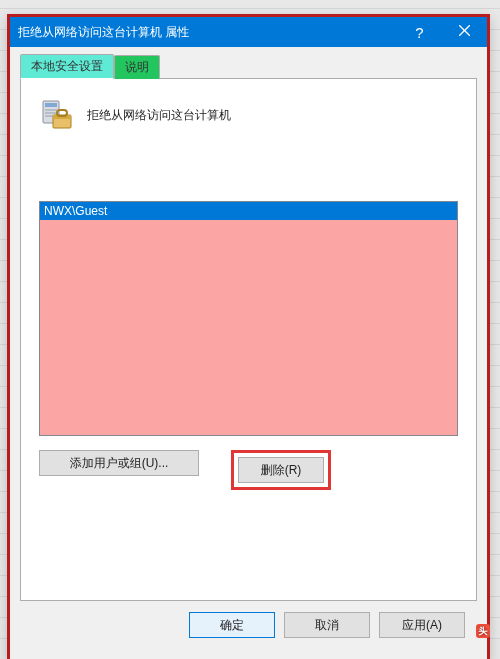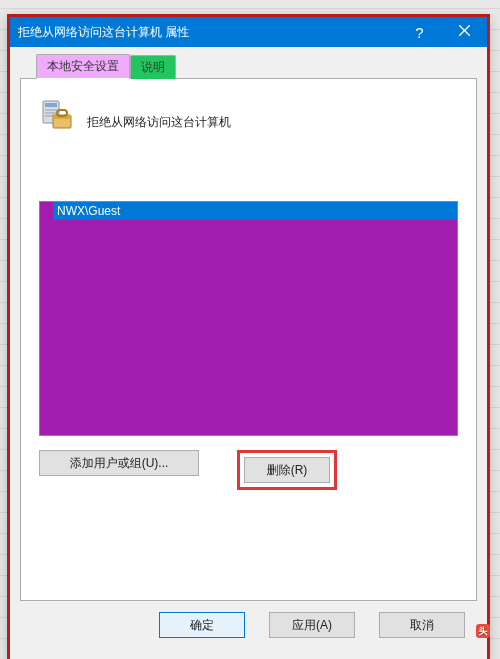--- a/index.html
+++ b/index.html
@@ -79,67 +79,64 @@
       border-bottom: none;
       background: #22c55e;
       padding: 3px 10px 3px 10px;
       border-radius: 2px 2px 0 0;
       margin-right: 0;
       color: #333;
       position: relative;
       top: 1px;
     }
     .tab.active {
-      background: #f0abfc;
+      background: #5eead4;
       border-bottom: 1px solid #fff;
       z-index: 3;
-      margin-left: 16px;
     }
     .tab-panel {
       flex: 1;
       border: 1px solid #acacac;
       background: #ffffff;
       padding: 18px 18px 14px 18px;
       display: flex;
       flex-direction: column;
     }
     .policy-header {
       display: flex;
-      align-items: flex-end;
+      align-items: center;
       gap: 14px;
       margin-bottom: 70px;
     }
     .policy-icon {
       width: 34px;
       height: 34px;
       flex: 0 0 34px;
     }
     .policy-title {
       color: #222;
       font-size: 12px;
       padding-top: 2px;
     }
     .listbox {
       border: 1px solid #828790;
       height: 235px;
-      background: #a21caf;
+      background: #fca5a5;
       overflow: hidden;
-      padding-left: 13px;
     }
     .list-item {
       padding: 1px 4px;
       color: #fff;
       background: #0078d7;
       font-size: 12px;
       line-height: 16px;
     }
     .row-buttons {
       margin-top: 14px;
       display: flex;
-      gap: 6px;
     }
     .btn {
       border: 1px solid #adadad;
       background: #e1e1e1;
       min-width: 86px;
       padding: 4px 10px;
       text-align: center;
       color: #222;
       font-size: 12px;
       height: 26px;
@@ -154,21 +151,21 @@
       display: inline-block;
       margin-left: 32px;
     }
     .panel-spacer { flex: 1; }
     .footer {
       height: 48px;
       background: #f0f0f0;
       display: flex;
       align-items: center;
       justify-content: flex-end;
-      gap: 24px;
+      gap: 9px;
       padding: 0 12px;
       border-top: 0;
     }
     .btn-ftr { width: 86px; }
     .btn-ok {
       border: 1px solid #0078d7;
       background: #e5f1fb;
     }
     .watermark {
       position: absolute;
@@ -244,21 +241,21 @@
         <span class="remove-highlight">
           <button class="btn btn-remove">删除(R)</button>
         </span>
       </div>
 
       <div class="panel-spacer"></div>
     </div>
 
     <div class="footer">
       <button class="btn btn-ftr btn-ok">确定</button>
+      <button class="btn btn-ftr">取消</button>
       <button class="btn btn-ftr">应用(A)</button>
-      <button class="btn btn-ftr">取消</button>
     </div>
   </div>
 </div>
 
 <div class="watermark">
   <span class="wm-icon">头</span>
 </div>
 
 </body></html>

